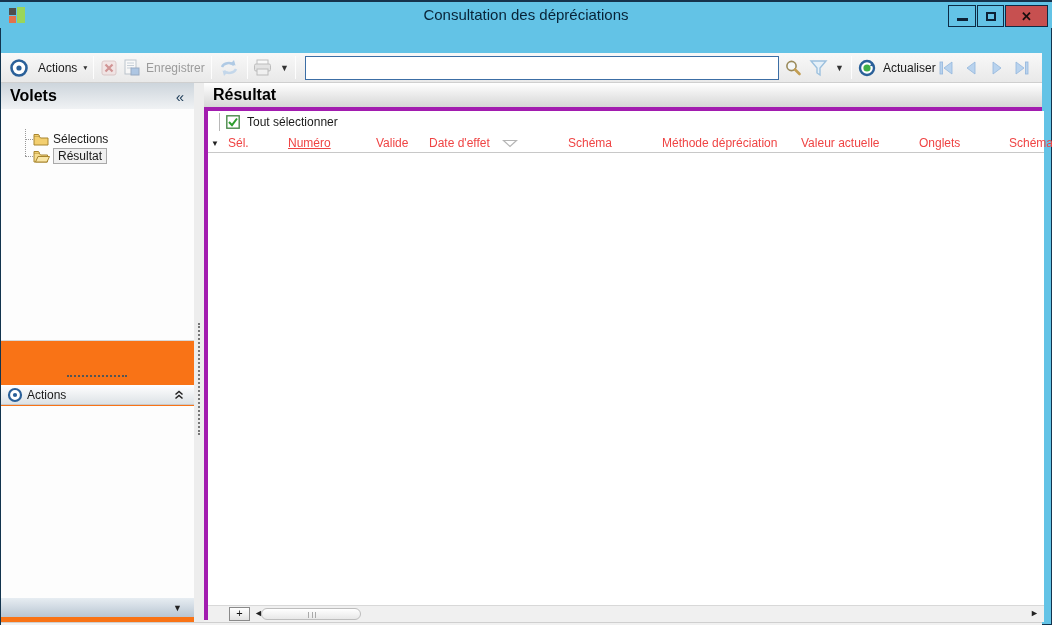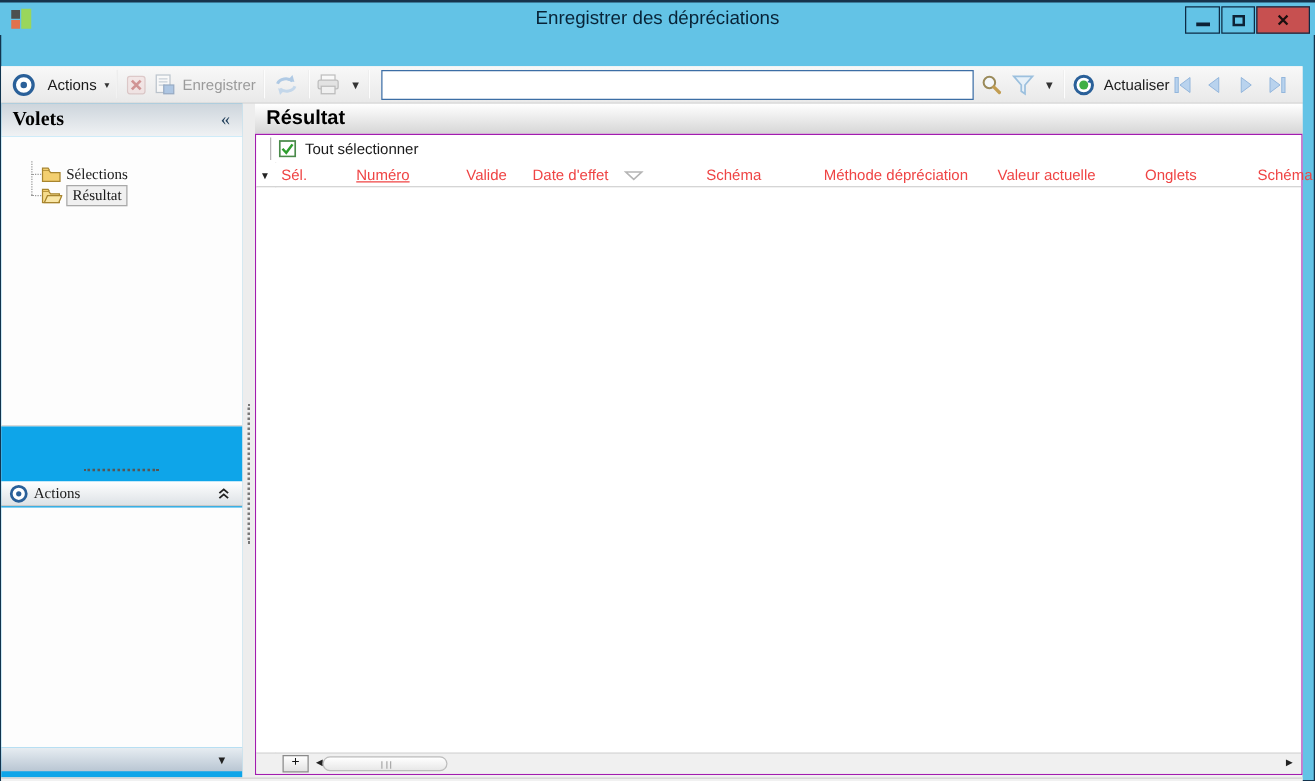--- a/index.html
+++ b/index.html
@@ -36,21 +36,21 @@
   .tb-label { white-space:nowrap; }
   .disabled-text { color:#9b9b9b; }
   .dd-arrow { font-size:9px; color:#333; margin-left:4px; }
   .dis { opacity:.5; }
 
   #search-input { position:absolute; left:304px; top:3px; width:474px; height:24px;
     border:1px solid #3c6ea5; background:#fff; font-size:12px; padding:2px 4px;
     font-family:"Liberation Sans",sans-serif; outline:none; }
 
   
-  #sidebar { left:0; top:30px; width:193px; height:539px; background:#0ea5e9;font-family:Liberation Serif, serif; }
+  #sidebar { left:0; top:30px; width:193px; height:539px; background:#f97316; }
   #volets-header { left:0; top:0; width:193px; height:26px;
     background:linear-gradient(#cdd5dc,#f0f2f4); display:flex; align-items:center; }
   #volets-title { font-size:16px; font-weight:bold; color:#000; padding-left:9px; flex:1; }
   #volets-collapse { font-size:15px; color:#1c3b57; padding-right:10px; cursor:default; }
 
   #tree-panel { left:0; top:26px; width:193px; height:232px; background:#fdfdfd; border-bottom:1px solid #d8d8d8; }
   .group-header { position:absolute; left:0; width:193px; height:20px;
     background:linear-gradient(#ffffff,#dde2e6); border-bottom:1px solid #c9c9c9;
     display:flex; align-items:center; font-size:12px; color:#1a1a1a; }
   .group-header .glabel { flex:1; padding-left:4px; }
@@ -68,21 +68,21 @@
   #sidebar-bottom-bar .pd { font-size:9px; color:#222; padding-right:12px; }
 
   #vsplitter { left:193px; top:30px; width:10px; height:539px; background:#ededed; }
   #vsplitter-handle { left:4px; top:240px; height:112px; width:0; border-left:2px dotted #777; }
 
   #main { left:203px; top:30px; width:838px; height:539px; }
   #main-header { left:0; top:0; width:838px; height:24px;
     background:linear-gradient(#ffffff,#d6d6d6); display:flex; align-items:center; }
   #main-title { font-size:16px; font-weight:bold; color:#000; padding-left:9px; }
 
-  #panel { left:0; top:24px; width:838px; height:513px; background:#fff; border:1px solid #a21caf; }
+  #panel { left:0; top:24px; width:838px; height:513px; background:#fff; border:4px solid #a21caf; }
   #inner-toolbar { left:0; top:0; width:836px; height:22px; background:#fff; }
   #inner-toolbar .itm { position:absolute; top:0; height:22px; display:flex; align-items:center; font-size:12px; color:#1a1a1a; }
   #col-vline { left:15px; top:0; width:0; height:494px; border-left:1px solid #c0c0c0; }
   #inner-sep { left:11px; top:2px; width:1px; height:18px; background:#b8b8b8; }
 
   #table-header { left:0; top:22px; width:836px; height:20px; background:#fff; border-bottom:1px solid #c8c8c8; }
   .col-label { position:absolute; top:3px; font-size:12px; color:#ef4444; white-space:nowrap; }
   #row-selector { position:absolute; left:3px; top:6px; font-size:8px; color:#222; }
 
   #table-body { left:0; top:42px; width:836px; height:452px; background:#fff; }
@@ -113,21 +113,21 @@
 <body>
 
 <div id="window">
 
   <div id="titlebar" class="abs">
     <div id="app-icon" class="abs">
       <span class="q1"></span>
       <span class="q2"></span>
       <span class="q3"></span>
     </div>
-    <div id="window-title" class="abs">Enregistrer des dépréciations</div>
+    <div id="window-title" class="abs">Consultation des dépréciations</div>
     <div id="btn-min" class="abs winbtn">
       <span class="bar"></span>
     </div>
     <div id="btn-max" class="abs winbtn">
       <span class="box"></span>
     </div>
     <div id="btn-close" class="abs winbtn">✕</div>
   </div>
 
   <div id="frame" class="abs">

